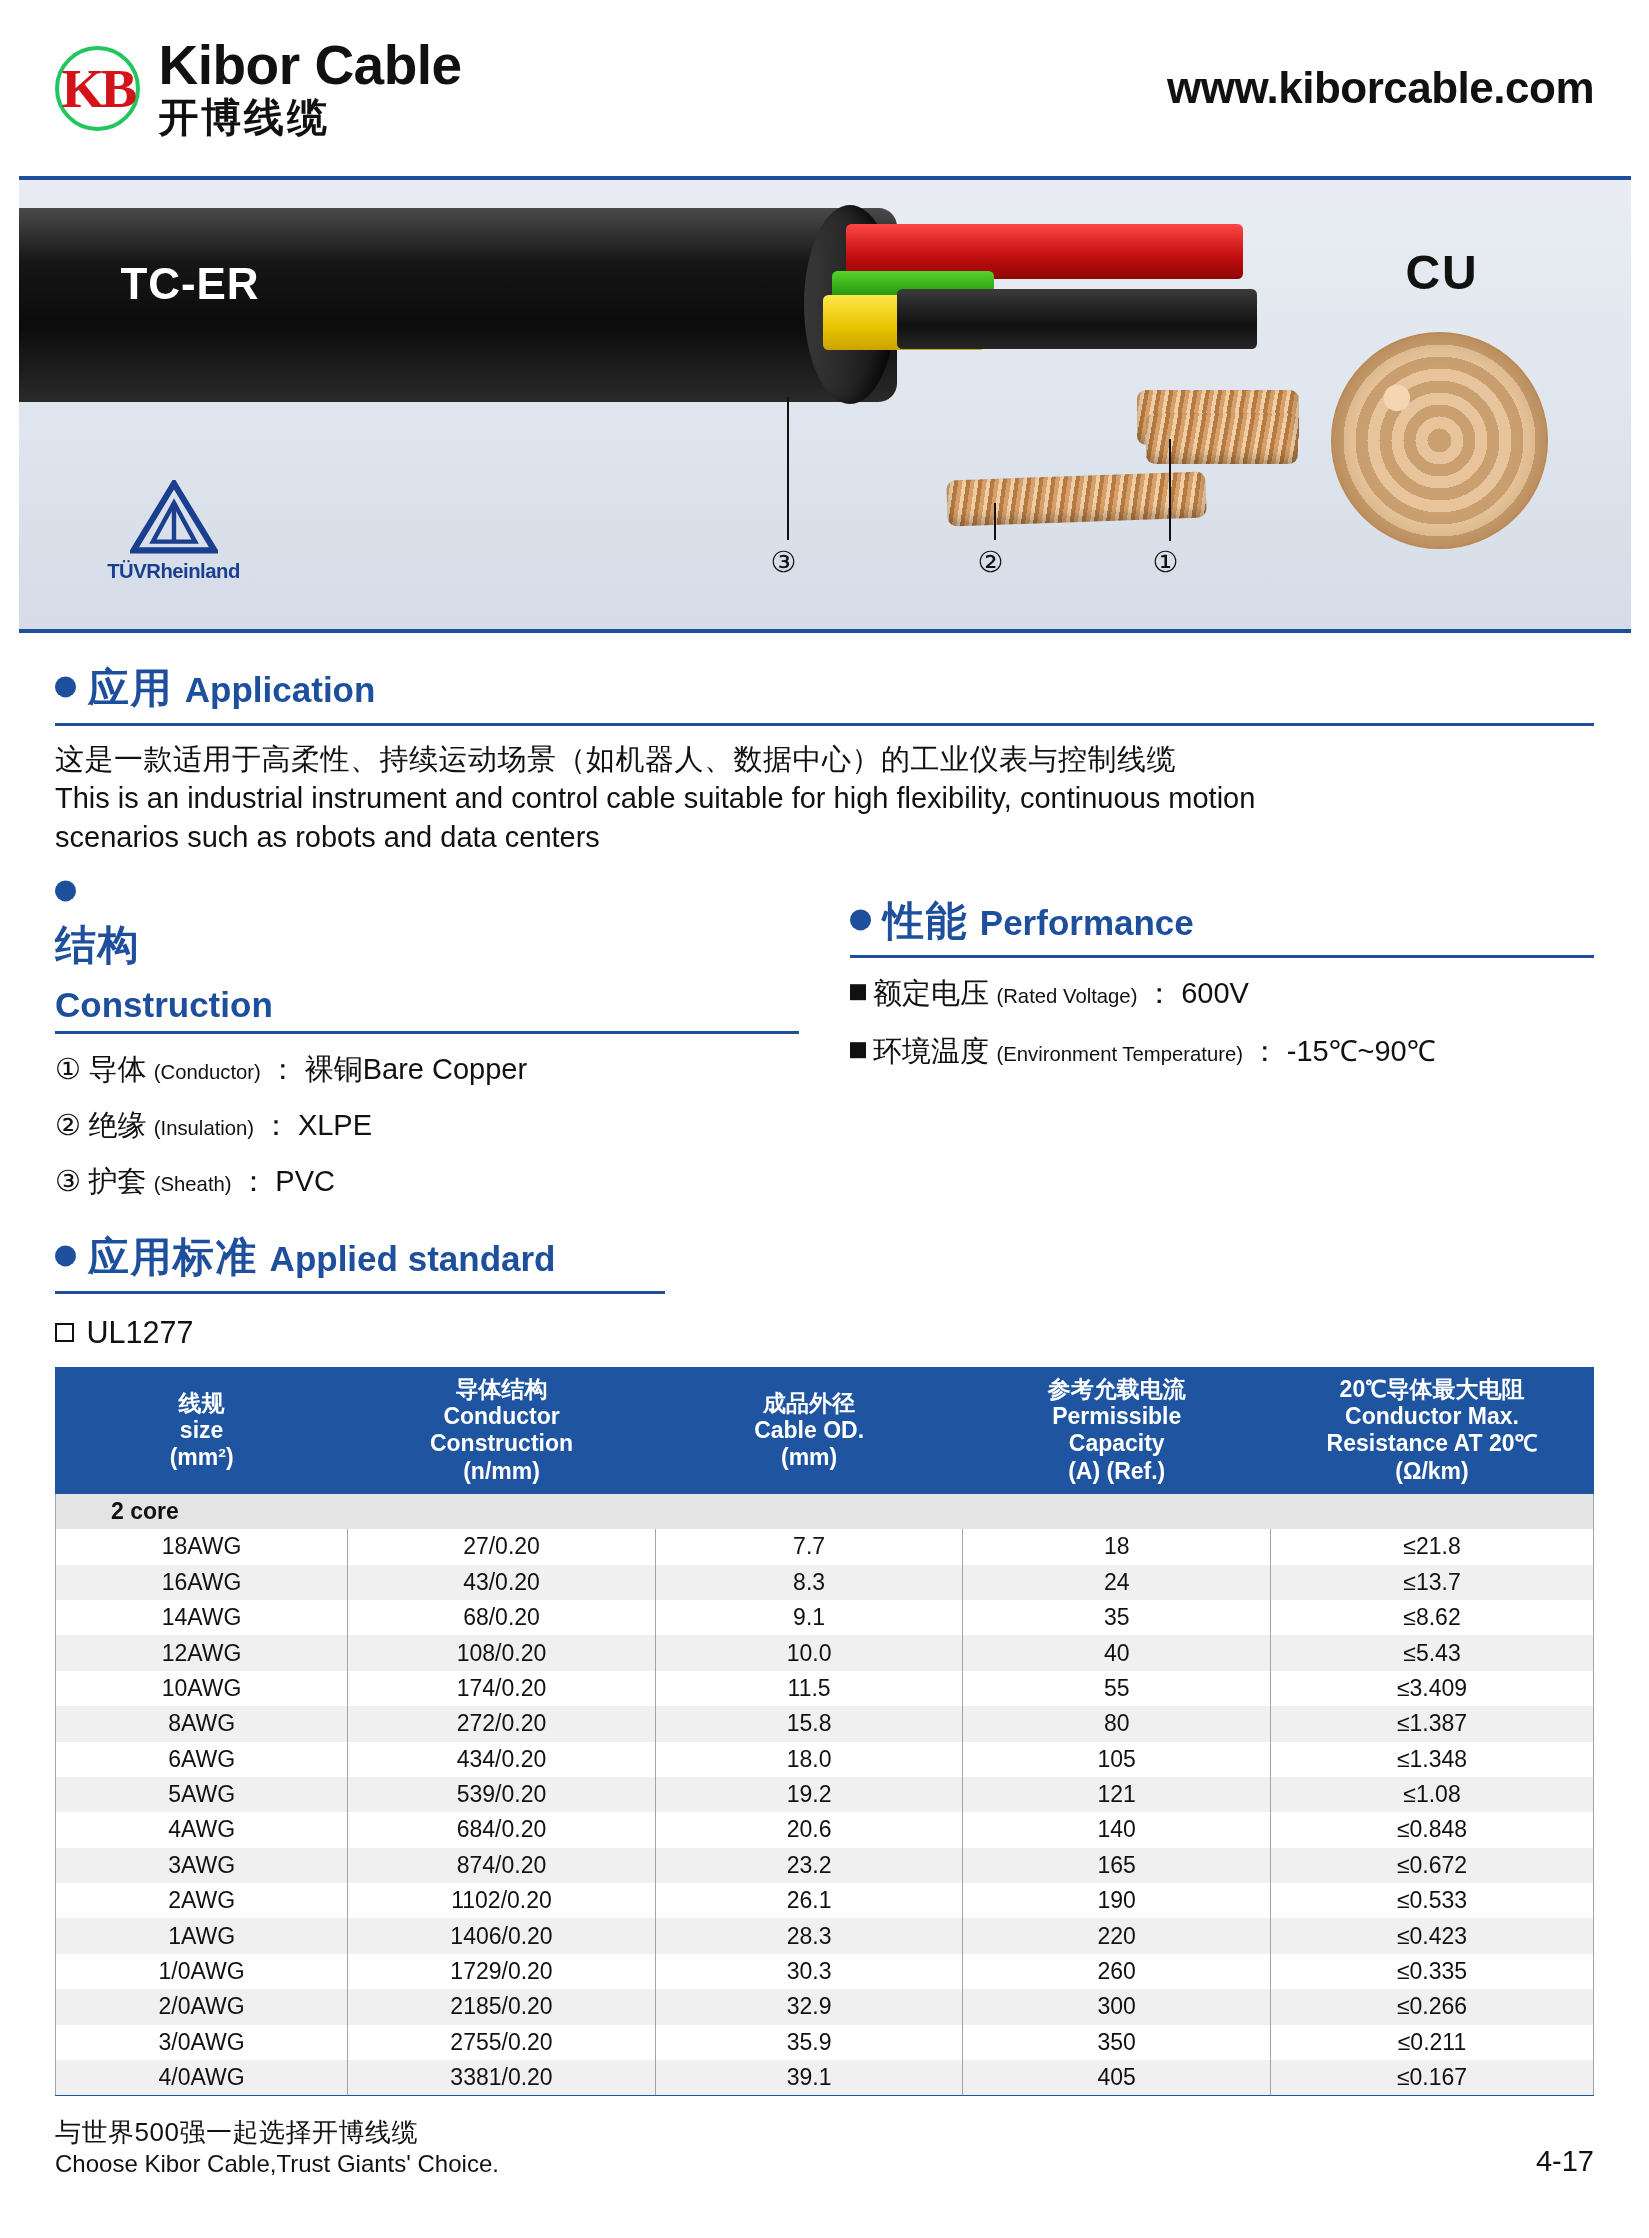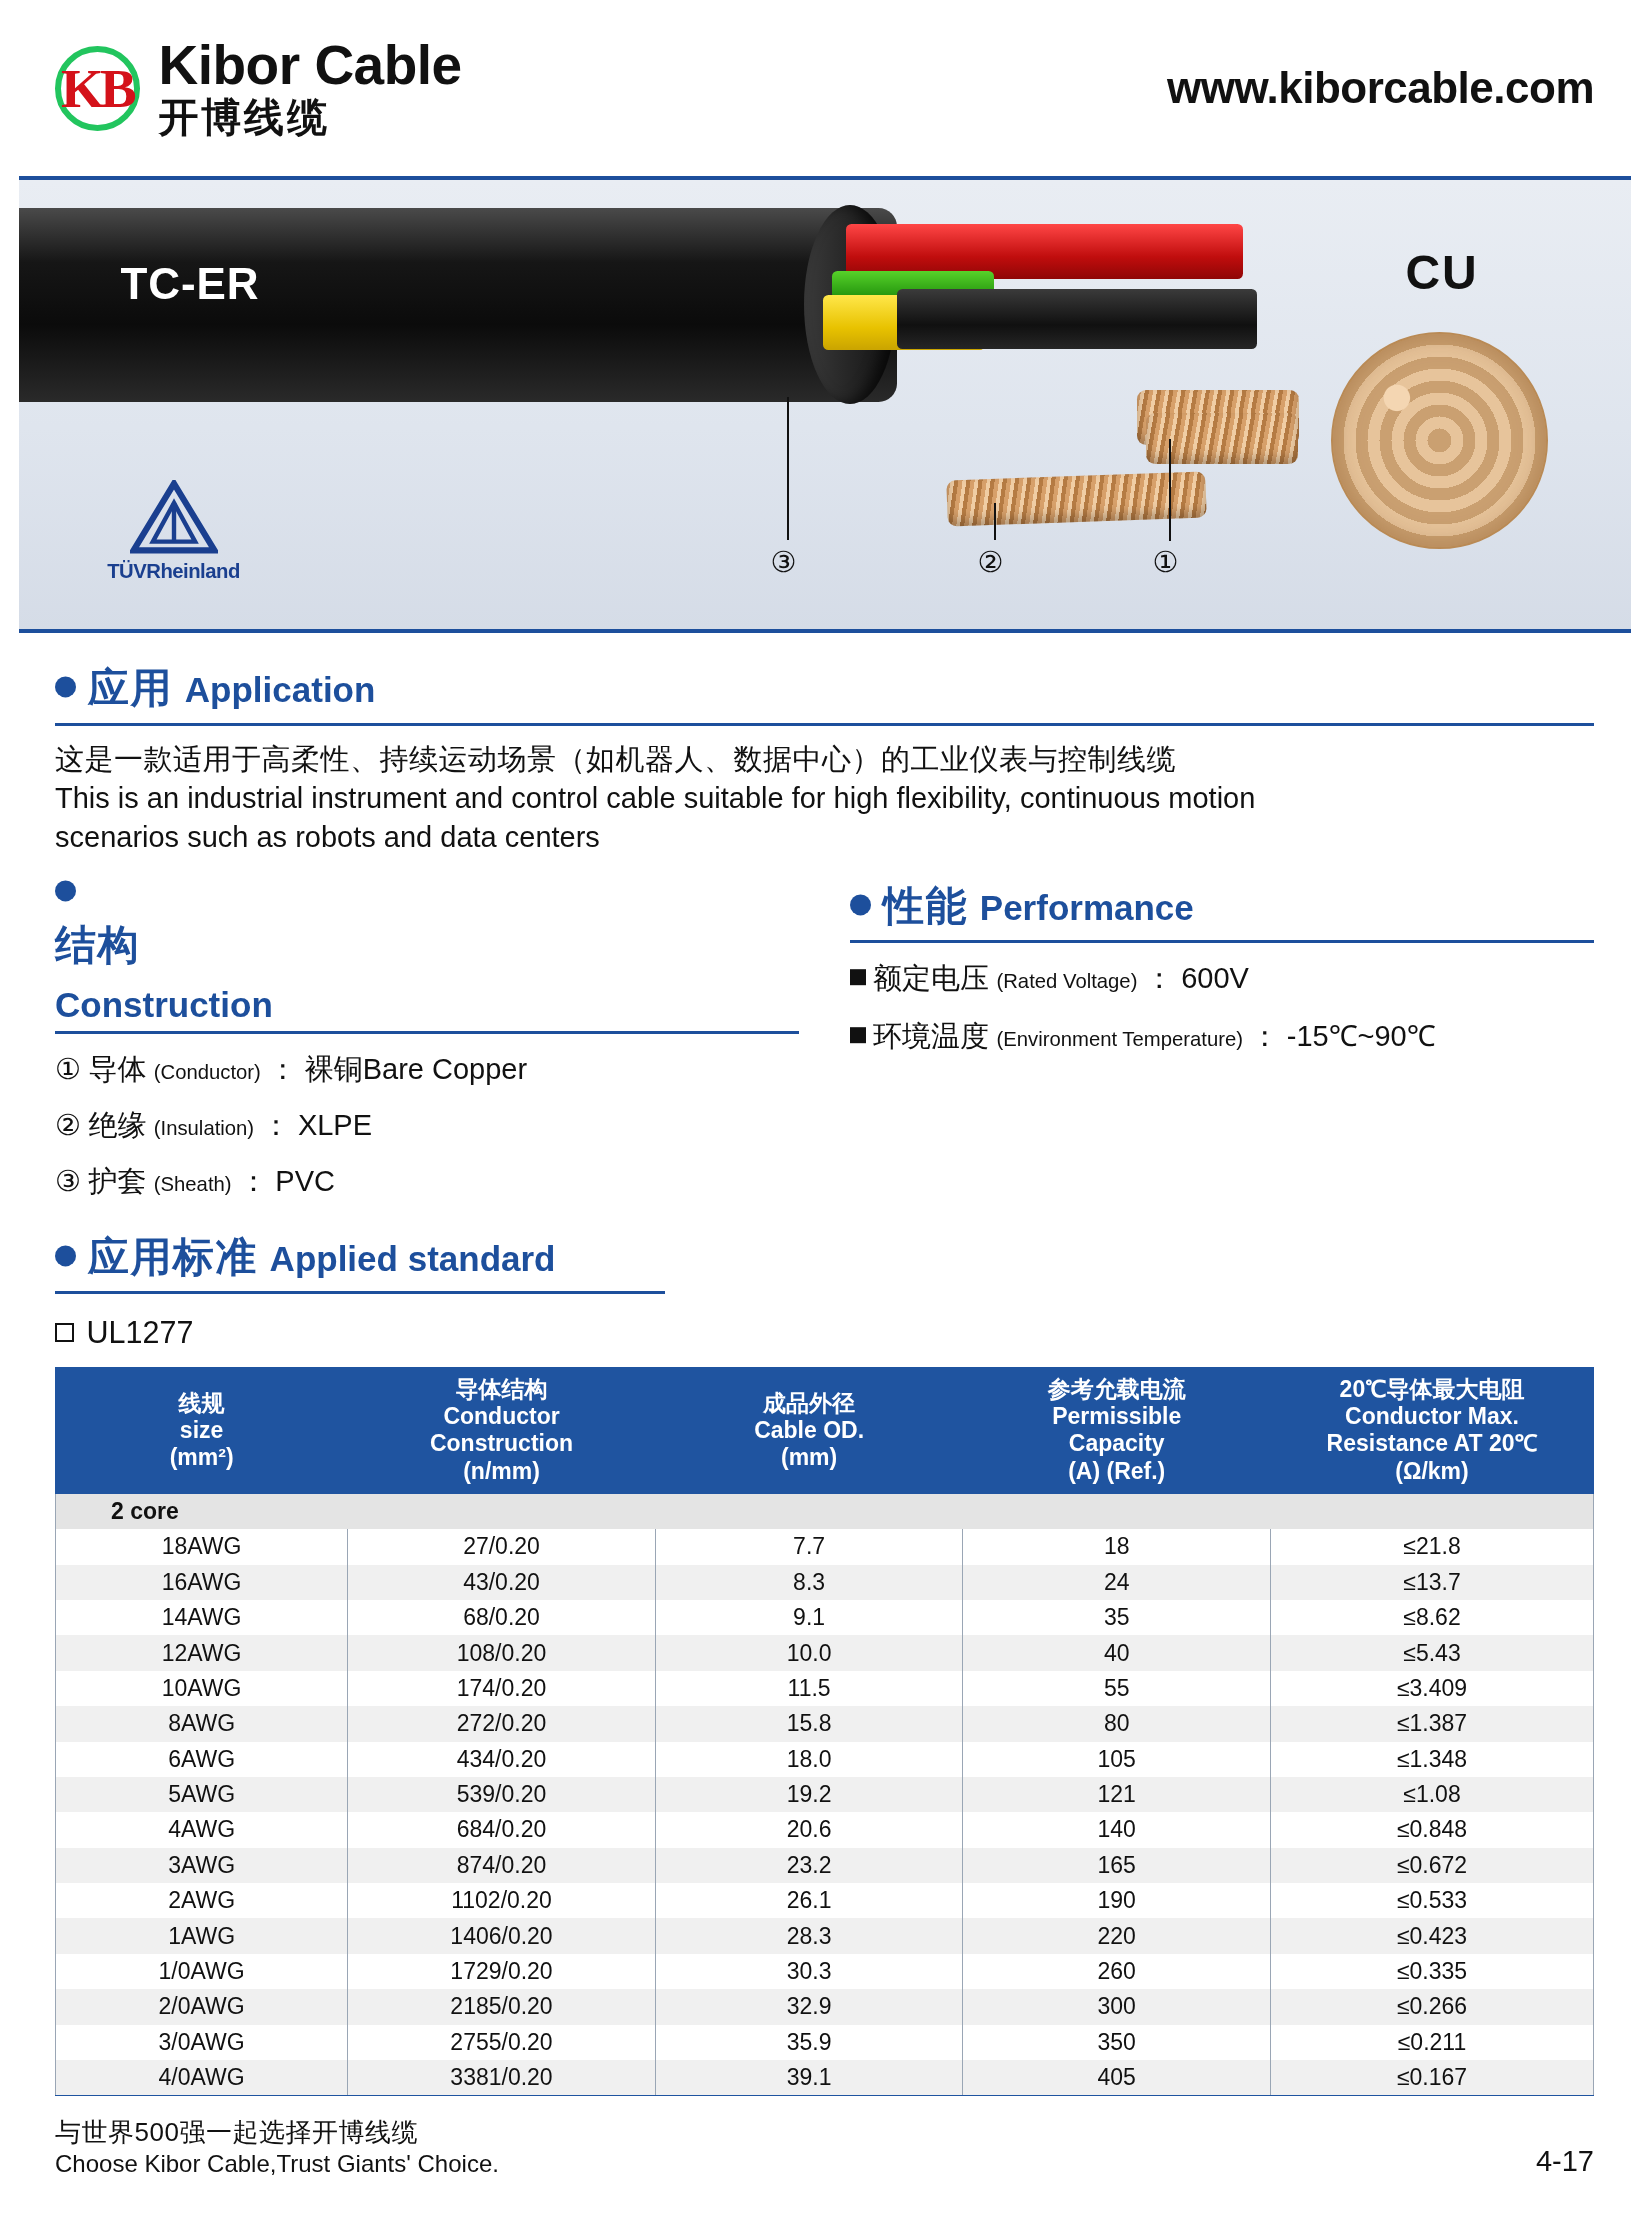--- a/index.html
+++ b/index.html
@@ -26,25 +26,26 @@
     justify-content: space-between;
   }
   .brand {
     display: flex;
     align-items: center;
     gap: 18.5px;
   }
   .logo-mark {
     width: 85px;
     height: 85px;
-    border: 6px solid #22c55e;
+    border: 4px solid #22c55e;
     border-radius: 50%;
     position: relative;
     display: flex;
     align-items: center;
+    justify-content: center;
   }
   .logo-mark span {
     font-family: "Liberation Serif", serif;
     font-weight: bold;
     font-size: 55px;
     color: #d4121a;
     letter-spacing: -3.7px;
     line-height: 1;
   }
   .brand-text-en {
@@ -410,21 +411,21 @@
         <div class="item-line">
           <span class="idx">③</span>
           <span>护套</span>
           <span class="small">(Sheath)</span>
           <span>：</span>
           <span>PVC</span>
         </div>
       </div>
 
       <div class="col">
-        <div class="sec-head" style="margin-top:3px;text-align:center;">
+        <div class="sec-head" style="margin-top:18px;text-align:center;">
           <div class="bullet-dot"></div>
           <div class="sec-cn">性能</div>
           <div class="sec-en">Performance</div>
         </div>
         <div class="sec-rule"></div>
 
         <div class="item-line">
           <span class="sq"></span>
           <span>额定电压</span>
           <span class="small">(Rated Voltage)</span>

